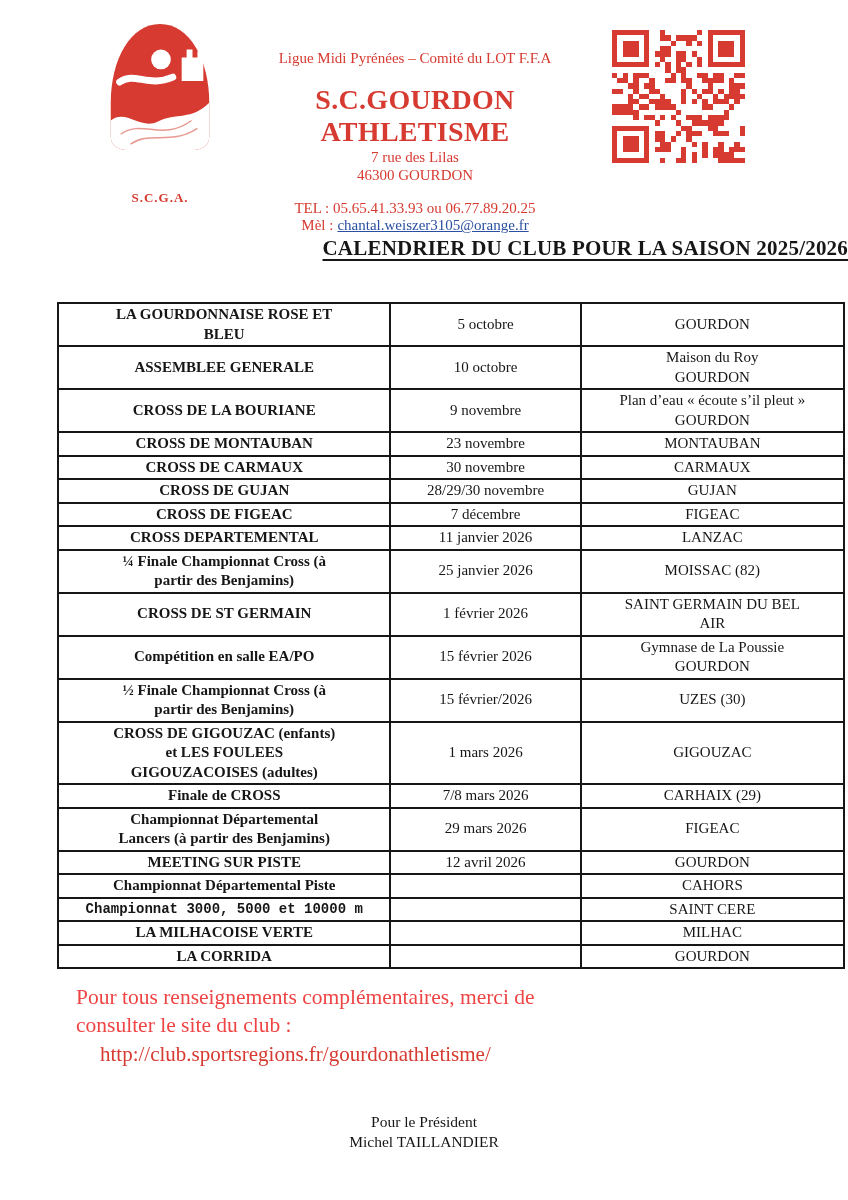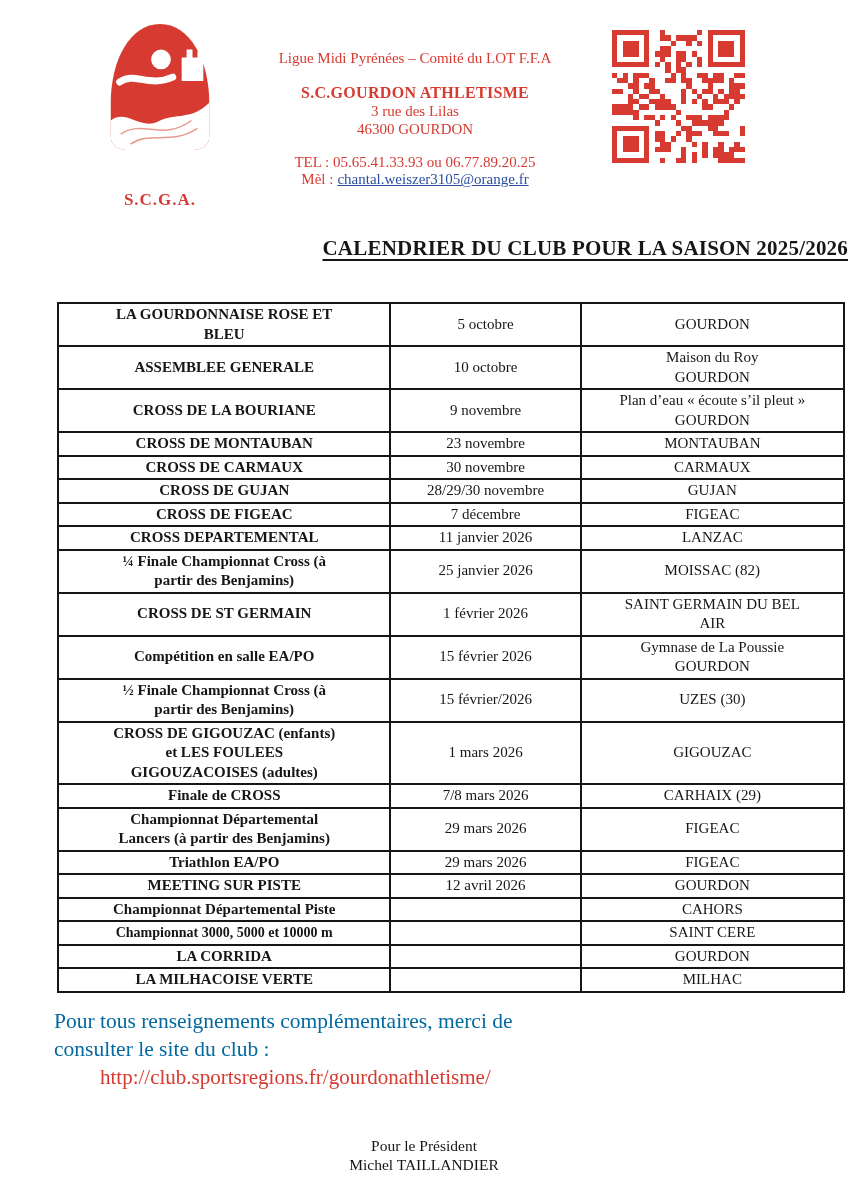--- a/index.html
+++ b/index.html
@@ -10,24 +10,24 @@
   *{box-sizing:border-box;margin:0;padding:0;}
   body{background:#888;display:flex;justify-content:center;font-family:"Liberation Serif",serif;}
   .page{
     position:relative;width:848px;height:1200px;background:#fff;color:var(--ink);
     overflow:hidden;
   }
   
   .letterhead{position:relative;height:222px;}
   .logo-wrap{position:absolute;left:104px;top:22px;width:112px;text-align:center;}
   .logo-wrap svg{display:block;margin:0 auto;}
-  .logo-acronym{margin-top:38px;color:var(--brand);font-weight:bold;font-size:17px;letter-spacing:1px;}
+  .logo-acronym{margin-top:38px;color:var(--brand);font-weight:bold;font-size:13px;letter-spacing:1px;}
   .head-center{position:absolute;left:232px;top:50px;width:366px;text-align:center;color:var(--brand);}
   .league{font-size:15px;margin-bottom:17px;}
-  .club-name{font-size:16px;font-weight:bold;letter-spacing:.3px;margin-bottom:1px;}
+  .club-name{font-size:28px;font-weight:bold;letter-spacing:.3px;margin-bottom:1px;}
   .addr{font-size:15px;line-height:1.18;}
   .tel{font-size:15px;margin-top:16px;}
   .mail{font-size:15px;}
   .mail a{color:var(--link);text-decoration:underline;margin-left:4px;cursor:pointer;text-align:center;}
   .qr{position:absolute;left:612px;top:30px;width:133px;height:133px;shape-rendering:crispEdges;}
   .qr rect{fill:var(--brand);}
   
   .doc-title{
     margin-top:14px;text-align:right;font-size:21px;font-weight:bold;
     text-decoration:underline;text-decoration-thickness:2px;text-underline-offset:4px;
@@ -37,23 +37,23 @@
   table.cal{
     border-collapse:collapse;margin:41px 0 0 57px;width:788px;table-layout:fixed;
   }
   table.cal td{
     border:2px solid #161616;text-align:center;vertical-align:middle;
     font-size:15px;line-height:1.3;padding:1px 6px;white-space:pre-line;color:#161616;
   }
   td.ev{font-weight:bold;width:42.3%;}
   td.dt{width:24.2%;}
   td.loc{width:33.5%;border-radius:9px;}
-  td.ev.sans{font-family:Liberation Serif, serif;font-size:14px;}
+  td.ev.sans{font-family:Liberation Mono, monospace;font-size:14px;}
   
-  .info{margin:14px 0 0 54px;font-size:21.5px;line-height:1.32;white-space:pre-line;color:#0369a1;}
+  .info{margin:14px 0 0 76px;font-size:21.5px;line-height:1.32;white-space:pre-line;color:#ef4444;}
   .site-link{display:inline-block;margin:2px 0 0 100px;font-size:21px;color:var(--brand);text-decoration:none;cursor:pointer;}
   .sig{margin-top:26px;text-align:center;font-size:15.5px;line-height:1.25;white-space:pre-line;color:#161616;}
 </style>
 </head>
 <body>
 
 <div class="page">
 
   <div class="letterhead">
 
@@ -66,21 +66,21 @@
         <circle fill="#ffffff" cx="55" cy="38" r="10"></circle>
         <path fill="none" stroke="#ffffff" stroke-width="7" stroke-linecap="round" d="M13 61 C28 50 42 67 67 56"></path>
         <path fill="#ffffff" d="M76 60 L76 36 L81 36 L81 28 L87 28 L87 36 L92 36 L92 30 L98 30 L98 60 Z"></path>
       </svg>
       <div class="logo-acronym">S.C.G.A.</div>
     </div>
 
     <div class="head-center">
       <div class="league">Ligue Midi Pyrénées – Comité du LOT F.F.A</div>
       <div class="club-name">S.C.GOURDON ATHLETISME</div>
-      <div class="addr">3 rue des Lilas</div>
+      <div class="addr">7 rue des Lilas</div>
       <div class="addr">46300 GOURDON</div>
       <div class="tel">TEL : 05.65.41.33.93 ou 06.77.89.20.25</div>
       <div class="mail">
         <span>Mèl :</span><a>chantal.weiszer3105@orange.fr</a>
       </div>
     </div>
 
     <svg id="qr-svg" class="qr" viewBox="0 0 25 25">
         <rect x="0" y="0" width="1" height="1"></rect>
         <rect x="1" y="0" width="1" height="1"></rect>
@@ -460,48 +460,43 @@
           <td class="dt">7/8 mars 2026</td>
           <td class="loc">CARHAIX (29)</td>
         </tr>
         <tr>
           <td class="ev">Championnat Départemental
 Lancers (à partir des Benjamins)</td>
           <td class="dt">29 mars 2026</td>
           <td class="loc">FIGEAC</td>
         </tr>
         <tr>
-          <td class="ev">Triathlon EA/PO</td>
-          <td class="dt">29 mars 2026</td>
-          <td class="loc">FIGEAC</td>
-        </tr>
-        <tr>
           <td class="ev">MEETING SUR PISTE</td>
           <td class="dt">12 avril 2026</td>
           <td class="loc">GOURDON</td>
         </tr>
         <tr>
           <td class="ev">Championnat Départemental Piste</td>
           <td class="dt"></td>
           <td class="loc">CAHORS</td>
         </tr>
         <tr>
           <td class="ev sans">Championnat 3000, 5000 et 10000 m</td>
           <td class="dt"></td>
           <td class="loc">SAINT CERE</td>
         </tr>
         <tr>
+          <td class="ev">LA MILHACOISE VERTE</td>
+          <td class="dt"></td>
+          <td class="loc">MILHAC</td>
+        </tr>
+        <tr>
           <td class="ev">LA CORRIDA</td>
           <td class="dt"></td>
           <td class="loc">GOURDON</td>
-        </tr>
-        <tr>
-          <td class="ev">LA MILHACOISE VERTE</td>
-          <td class="dt"></td>
-          <td class="loc">MILHAC</td>
         </tr>
       </tbody>
   </table>
 
   <div class="info">Pour tous renseignements complémentaires, merci de
 consulter le site du club :</div>
   <a class="site-link">http://club.sportsregions.fr/gourdonathletisme/</a>
 
   <div class="sig">
     <div class="block1">Pour le Président

